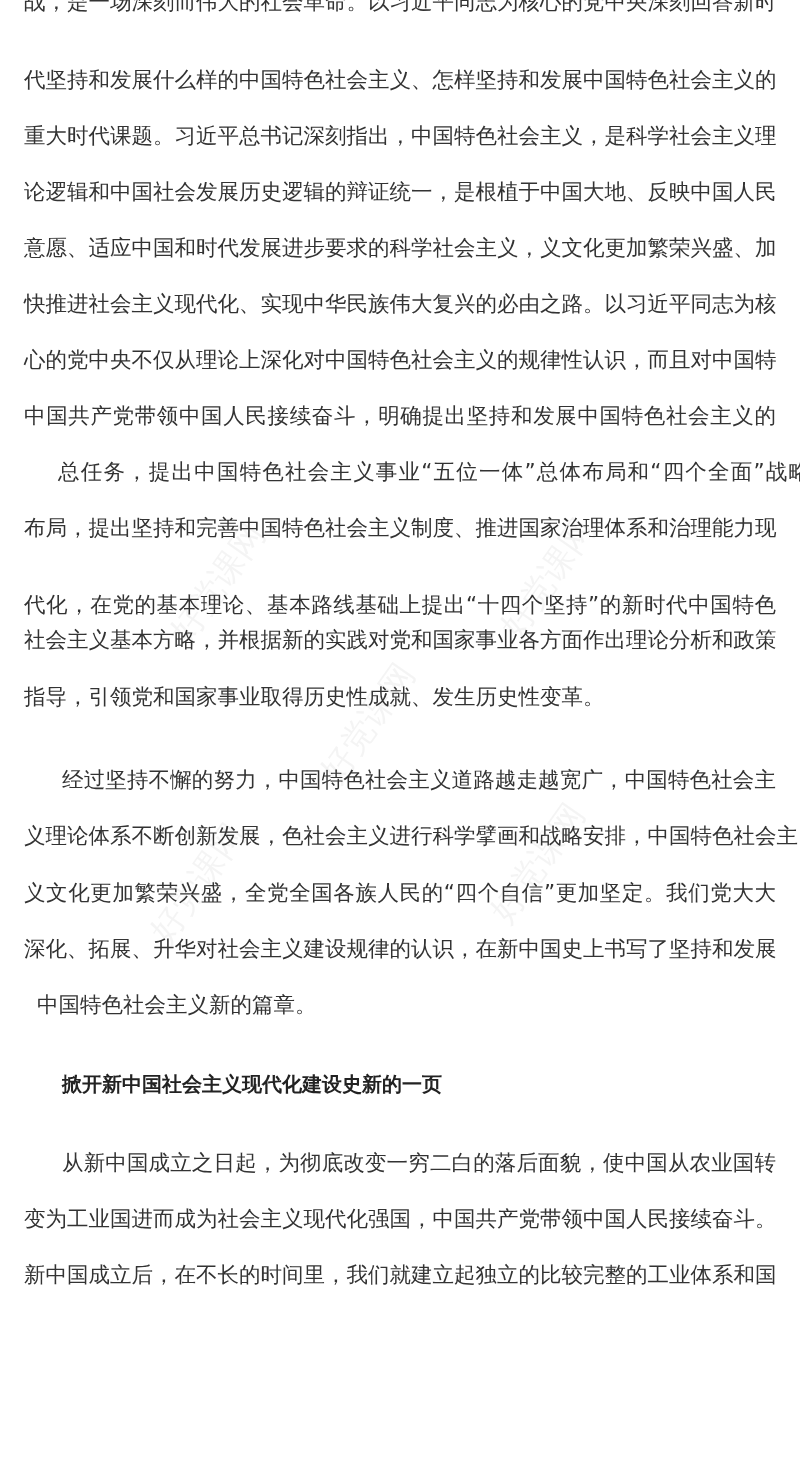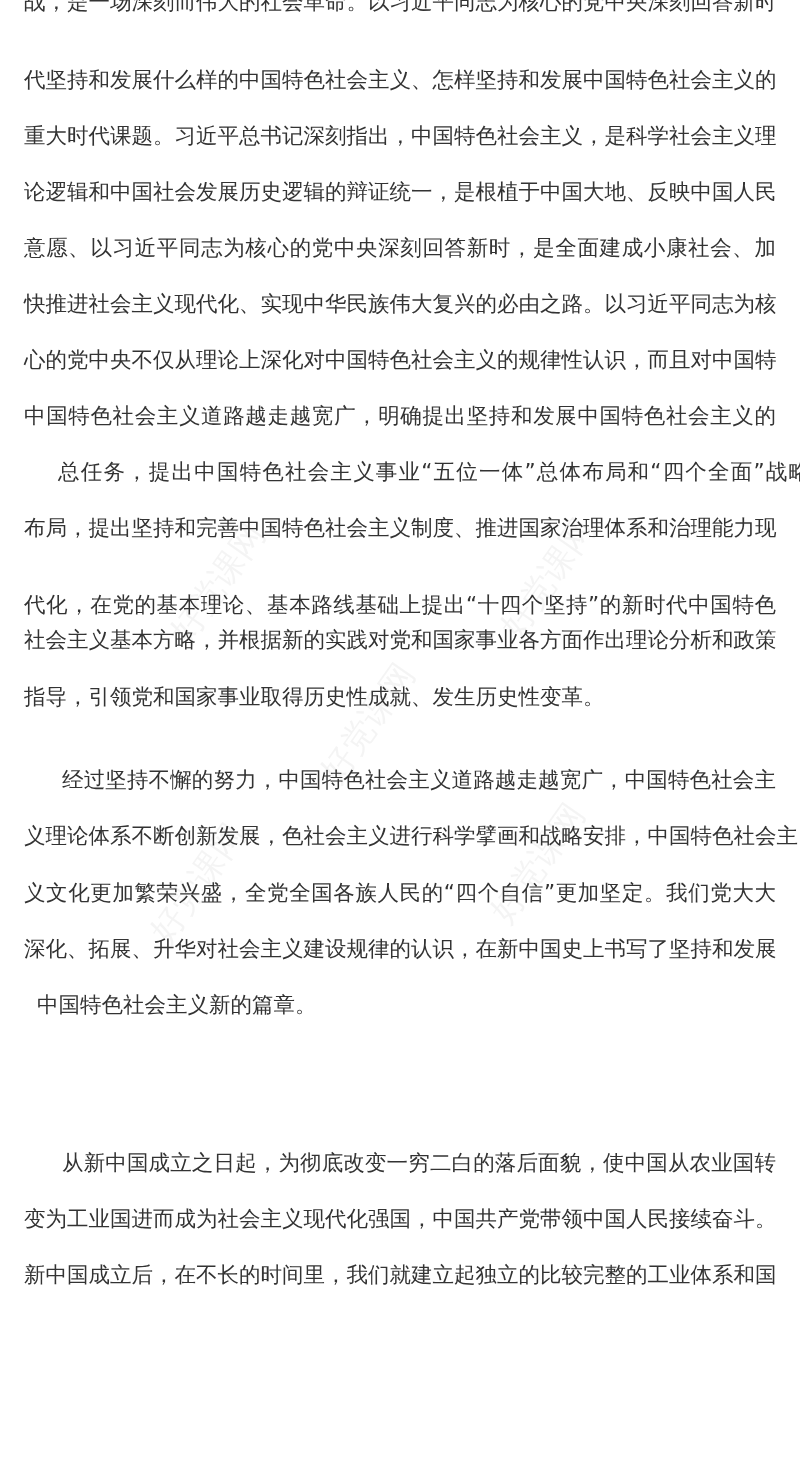--- a/index.html
+++ b/index.html
@@ -85,31 +85,32 @@
       <div class="watermark" style="left: 480px; top: 555px;">好党课网</div>
       <div class="watermark" style="left: 300px; top: 700px;">好党课网</div>
       <div class="watermark" style="left: 130px; top: 860px;">好党课网</div>
       <div class="watermark" style="left: 470px; top: 840px;">好党课网</div>
     </div>
   <div id="lines">
       <div class="line" style="top: -12px;">战，是一场深刻而伟大的社会革命。以习近平同志为核心的党中央深刻回答新时</div>
       <div class="line" style="top: 66px;">代坚持和发展什么样的中国特色社会主义、怎样坚持和发展中国特色社会主义的</div>
       <div class="line" style="top: 122px;">重大时代课题。习近平总书记深刻指出，中国特色社会主义，是科学社会主义理</div>
       <div class="line" style="top: 178px;">论逻辑和中国社会发展历史逻辑的辩证统一，是根植于中国大地、反映中国人民</div>
-      <div class="line" style="top: 234px;">意愿、以习近平同志为核心的党中央深刻回答新时，是全面建成小康社会、加</div>
+      <div class="line" style="top: 234px;">意愿、适应中国和时代发展进步要求的科学社会主义，义文化更加繁荣兴盛、加</div>
       <div class="line" style="top: 290px;">快推进社会主义现代化、实现中华民族伟大复兴的必由之路。以习近平同志为核</div>
       <div class="line" style="top: 346px; font-family: Liberation Serif, serif;">心的党中央不仅从理论上深化对中国特色社会主义的规律性认识，而且对中国特</div>
-      <div class="line" style="top: 402px;">中国特色社会主义道路越走越宽广，明确提出坚持和发展中国特色社会主义的</div>
+      <div class="line" style="top: 402px;">中国共产党带领中国人民接续奋斗，明确提出坚持和发展中国特色社会主义的</div>
       <div class="line" style="top: 458px; margin-left: 34px;">总任务，提出中国特色社会主义事业“五位一体”总体布局和“四个全面”战略</div>
       <div class="line" style="top: 514px;">布局，提出坚持和完善中国特色社会主义制度、推进国家治理体系和治理能力现</div>
       <div class="line" style="top: 591px;">代化，在党的基本理论、基本路线基础上提出“十四个坚持”的新时代中国特色</div>
       <div class="line" style="top: 626px;">社会主义基本方略，并根据新的实践对党和国家事业各方面作出理论分析和政策</div>
       <div class="line last" style="top: 683px;">指导，引领党和国家事业取得历史性成就、发生历史性变革。</div>
       <div class="line indent" style="top: 766px;">经过坚持不懈的努力，中国特色社会主义道路越走越宽广，中国特色社会主</div>
       <div class="line" style="top: 822px;">义理论体系不断创新发展，色社会主义进行科学擘画和战略安排，中国特色社会主</div>
       <div class="line" style="top: 879px;">义文化更加繁荣兴盛，全党全国各族人民的“四个自信”更加坚定。我们党大大</div>
       <div class="line" style="top: 935px;">深化、拓展、升华对社会主义建设规律的认识，在新中国史上书写了坚持和发展</div>
       <div class="line last" style="top: 991px; margin-left: 13px;">中国特色社会主义新的篇章。</div>
       <div class="line indent" style="top: 1149px;">从新中国成立之日起，为彻底改变一穷二白的落后面貌，使中国从农业国转</div>
       <div class="line" style="top: 1205px;">变为工业国进而成为社会主义现代化强国，中国共产党带领中国人民接续奋斗。</div>
       <div class="line" style="top: 1261px;">新中国成立后，在不长的时间里，我们就建立起独立的比较完整的工业体系和国</div>
     </div>
+  <div class="heading" id="heading" style="top: 1070px;">掀开新中国社会主义现代化建设史新的一页</div>
 </div>
 
 </body></html>

